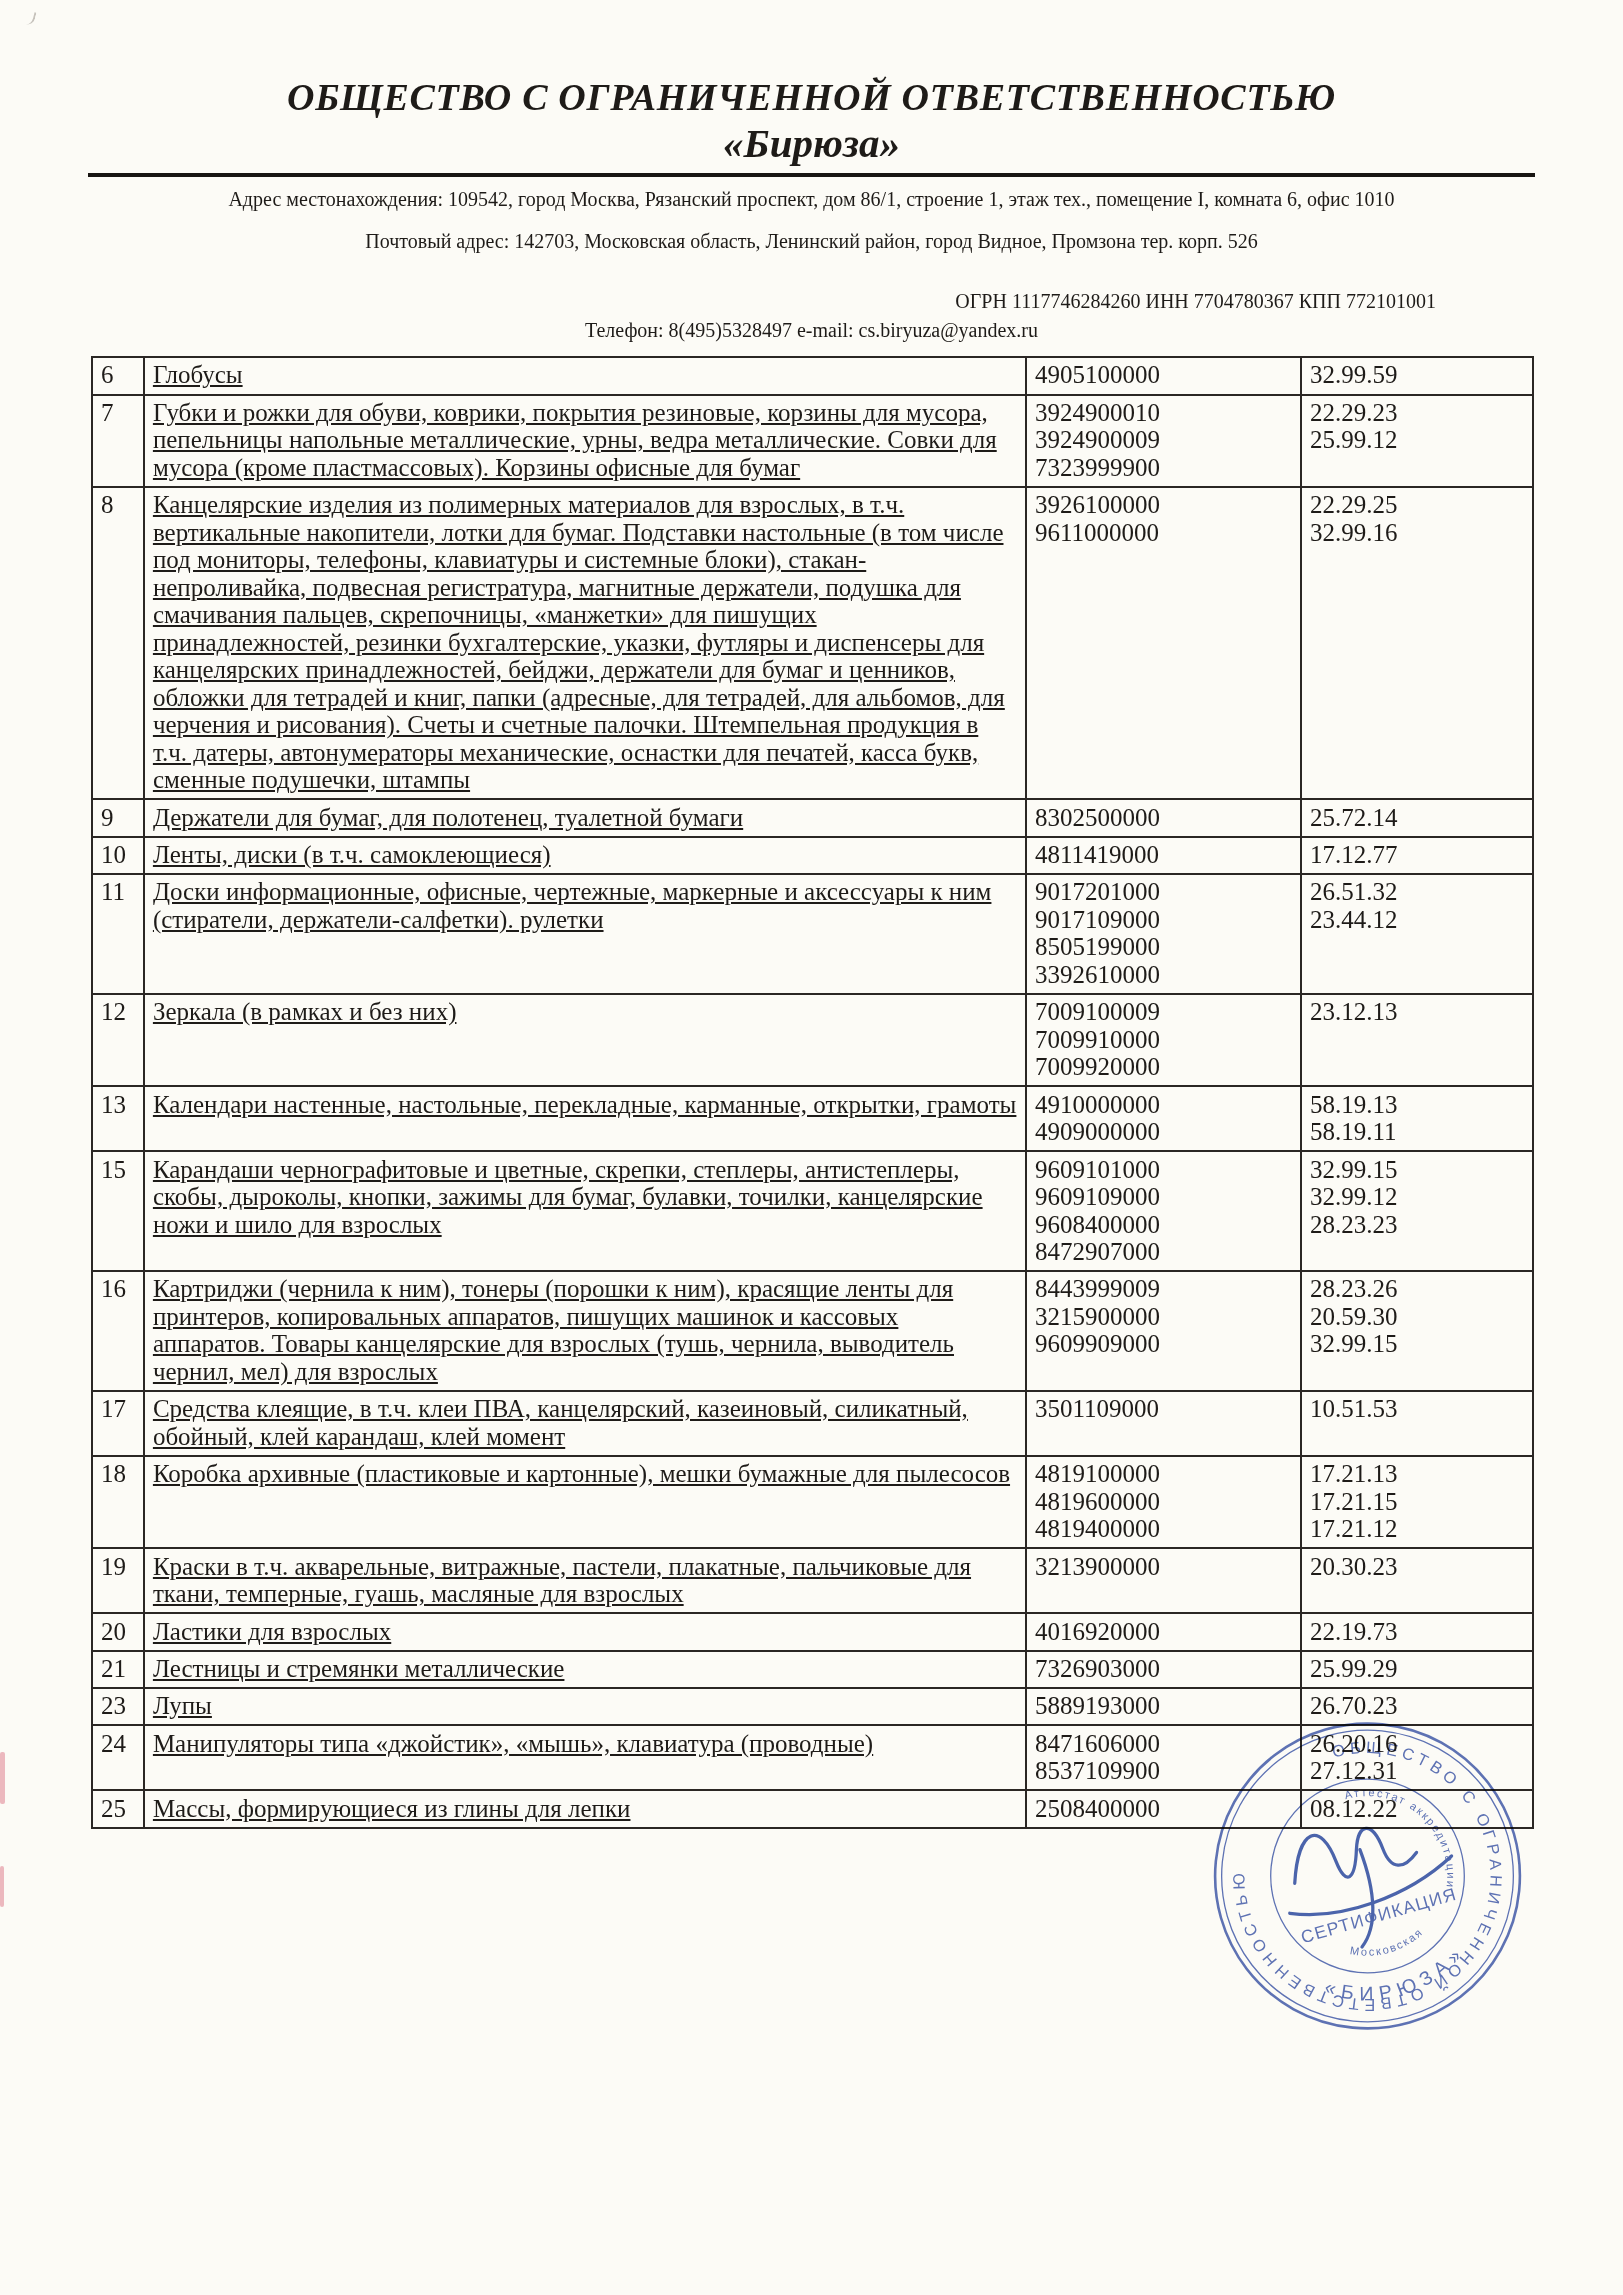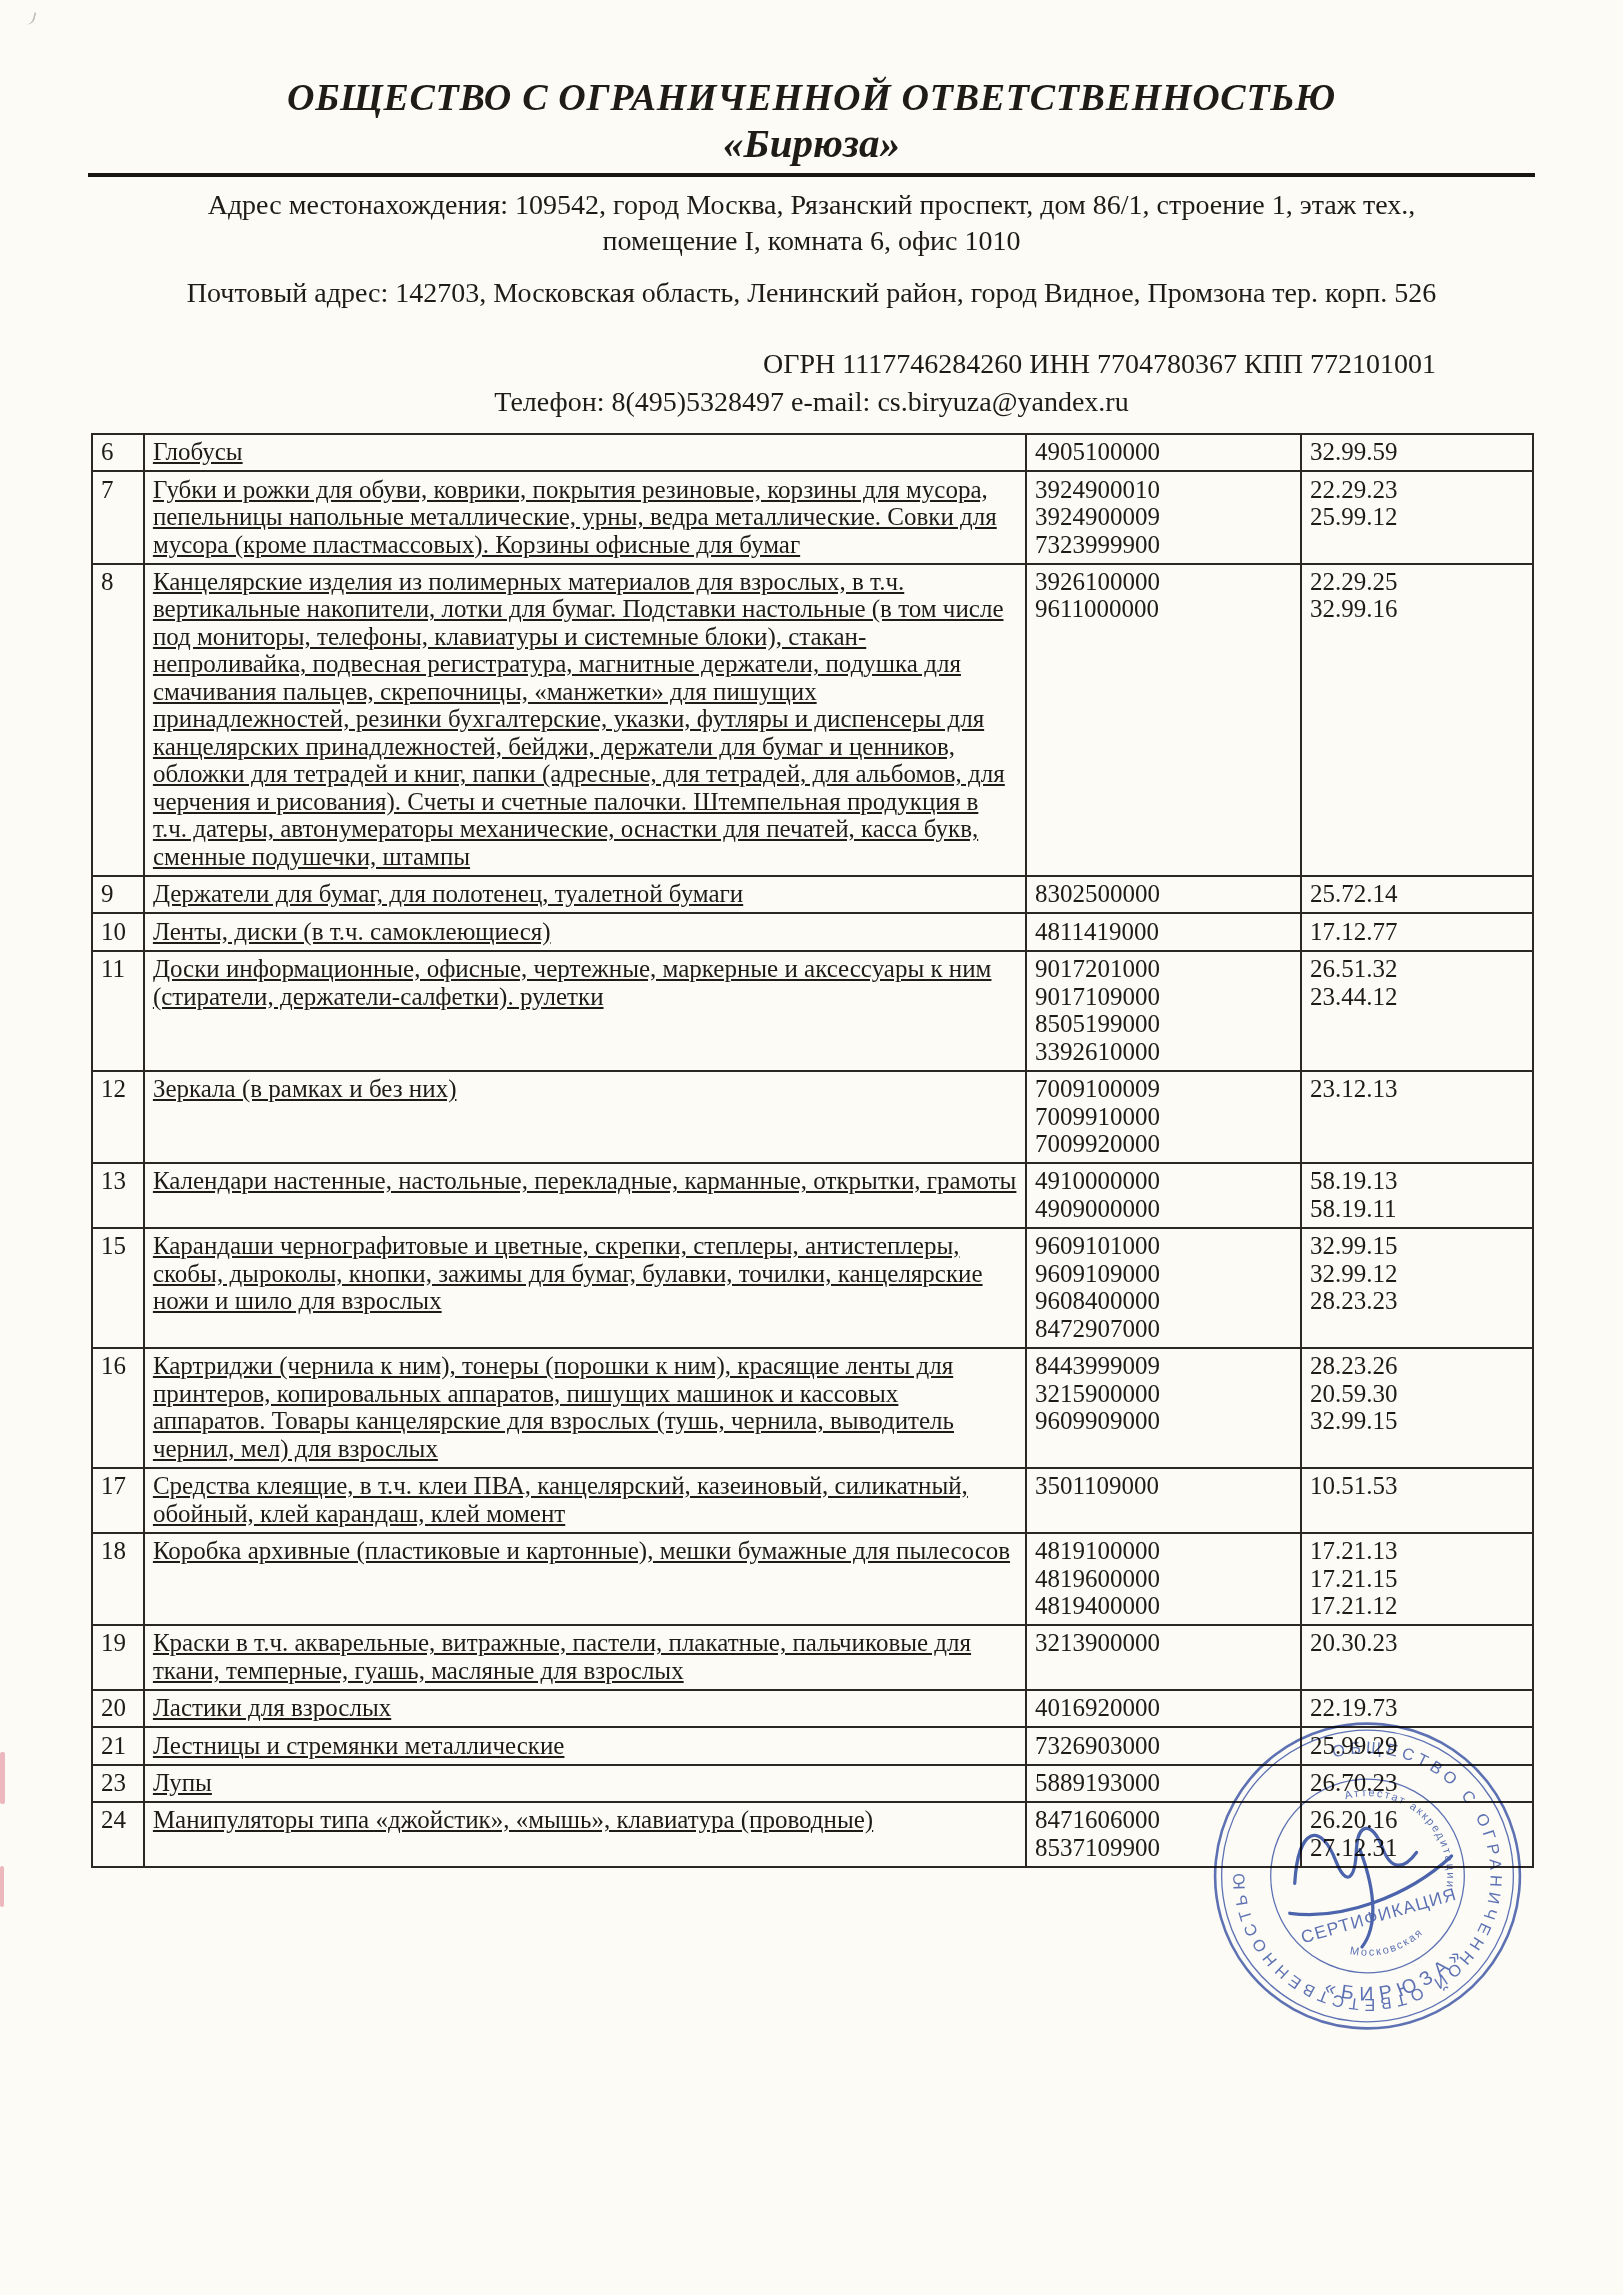--- a/index.html
+++ b/index.html
@@ -33,21 +33,21 @@
     margin: 3.9px 0 0 0;
   }
   .title-divider {
     width: 1447px;
     height: 3.3px;
     background: #181512;
     margin: 7.9px auto 0 auto;
   }
   .addr {
     text-align: center;
-    font-size: 28px;
+    font-size: 20px;
     line-height: 1.28;
     margin: 10.5px auto 0 auto;
     max-width: 1249px;
   }
   .addr.postal { margin-top: 16px; max-width: 1406px; }
   .addr.reg   { margin-top: 35px; text-align: right; }
   .addr.phone { margin-top: 2.6px; }
 
   
   table.products {
@@ -255,20 +255,26 @@
 
   <tr>
     <td class="c-num">24</td>
     <td class="c-desc">Манипуляторы типа «джойстик», «мышь», клавиатура (проводные)</td>
     <td class="c-code">8471606000
 8537109900</td>
     <td class="c-okpd">26.20.16
 27.12.31</td>
   </tr>
 
+  <tr>
+    <td class="c-num">25</td>
+    <td class="c-desc">Массы, формирующиеся из глины для лепки</td>
+    <td class="c-code">2508400000</td>
+    <td class="c-okpd">08.12.22</td>
+  </tr>
 </tbody>
   </table>
 
 </div>
 
 <div class="stamp-wrap">
   <svg viewBox="0 0 500 500" width="327" height="334">
     <defs>
       <path id="outerArc" d="M 250,62 a 188,188 0 1 1 -0.1,0"></path>
       <path id="bottomArc" d="M 60,250 a 190,190 0 0 0 380,0"></path>

